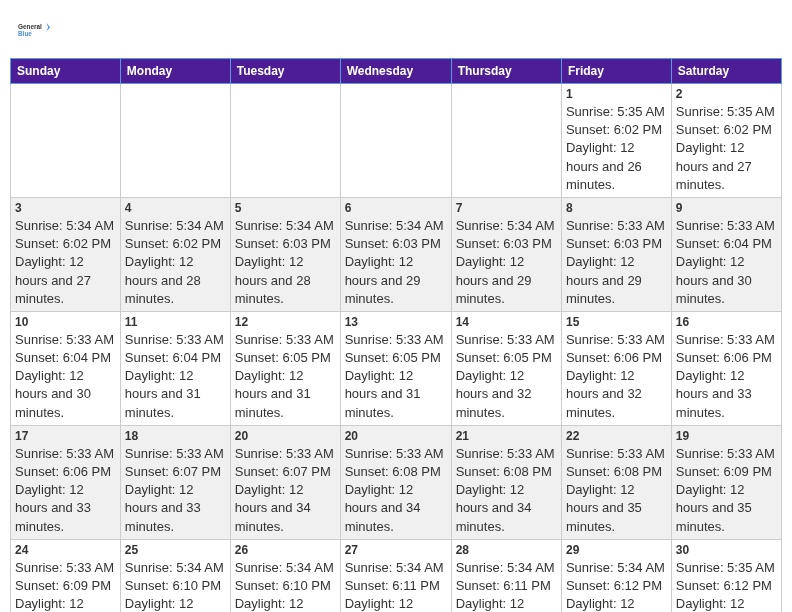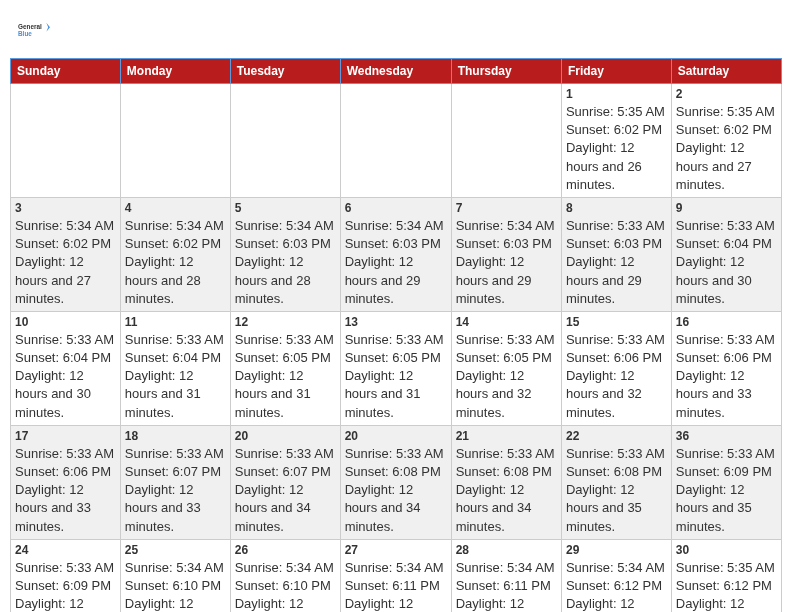--- a/index.html
+++ b/index.html
@@ -36,21 +36,21 @@
     }
     .location {
       font-size: 14px;
       color: #555;
     }
     .calendar {
       width: 100%;
       border-collapse: collapse;
     }
     .calendar th {
-      background-color: #b91c1c;
+      background-color: #4c1d95;
       color: #fff;
       font-size: 12px;
       font-weight: bold;
       padding: 5px 6px;
       text-align: left;
       border: 1px solid #5a9adf;
     }
     .calendar td {
       vertical-align: top;
       border: 1px solid #ccc;
@@ -209,21 +209,21 @@
         </td>
         <td>
           <span class="day-num">21</span>
           <div class="cell-info">Sunrise: 5:33 AM<br>Sunset: 6:08 PM<br>Daylight: 12 hours and 34 minutes.</div>
         </td>
         <td>
           <span class="day-num">22</span>
           <div class="cell-info">Sunrise: 5:33 AM<br>Sunset: 6:08 PM<br>Daylight: 12 hours and 35 minutes.</div>
         </td>
         <td>
-          <span class="day-num">36</span>
+          <span class="day-num">19</span>
           <div class="cell-info">Sunrise: 5:33 AM<br>Sunset: 6:09 PM<br>Daylight: 12 hours and 35 minutes.</div>
         </td>
       </tr>
       <tr>
         <td>
           <span class="day-num">24</span>
           <div class="cell-info">Sunrise: 5:33 AM<br>Sunset: 6:09 PM<br>Daylight: 12 hours and 35 minutes.</div>
         </td>
         <td>
           <span class="day-num">25</span>

